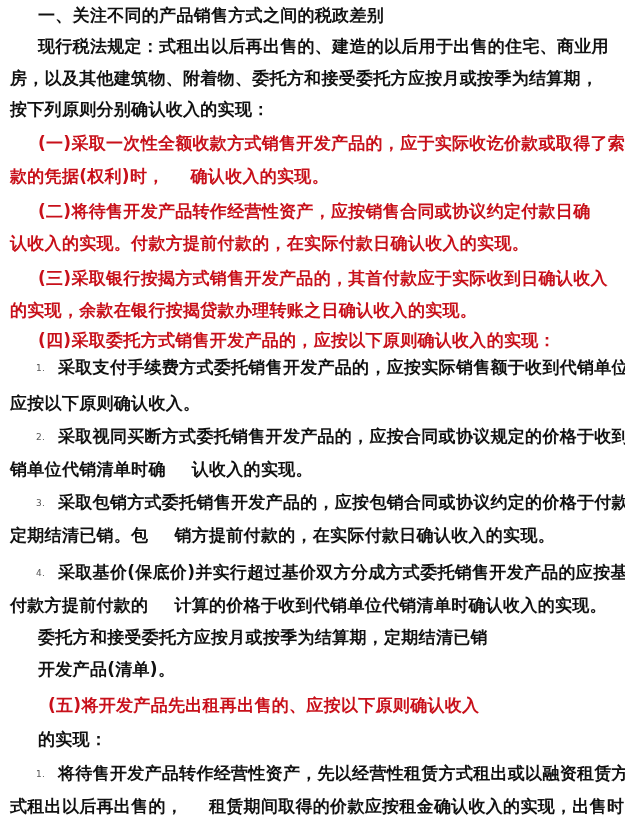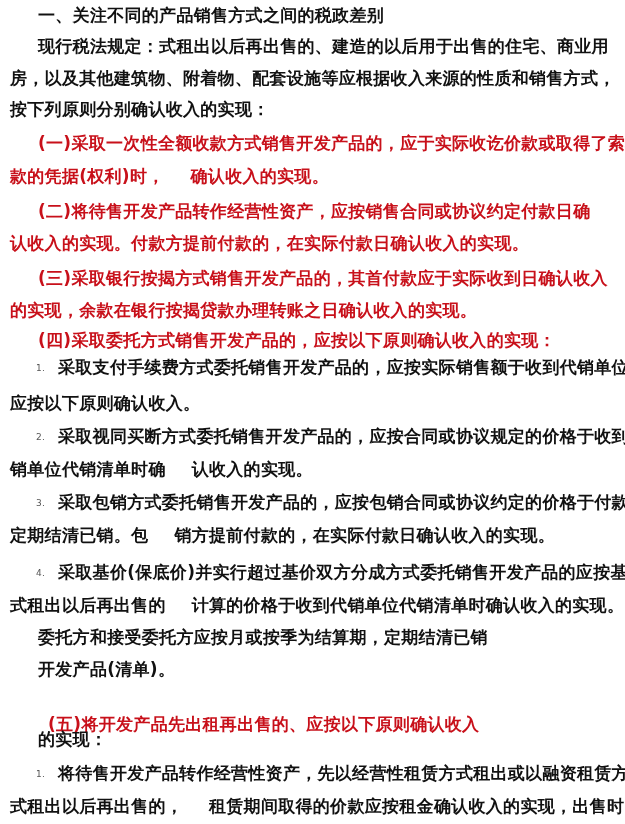--- a/index.html
+++ b/index.html
@@ -10,21 +10,21 @@
   .num { font-size:9px; font-weight:normal; color:#555555; display:inline-block; width:22px; vertical-align:middle; }
   .gap { display:inline-block; width:26px; }
 </style>
 </head>
 <body>
 
 <div>
   <div class="line" style="left:38px;top:5px;text-align:right;">一、关注不同的产品销售方式之间的税政差别</div>
 
   <div class="line" style="left:38px;top:36px;">现行税法规定：式租出以后再出售的、建造的以后用于出售的住宅、商业用</div>
-  <div class="line" style="left:10px;top:68px;">房，以及其他建筑物、附着物、配套设施等应根据收入来源的性质和销售方式，</div>
+  <div class="line" style="left:10px;top:68px;">房，以及其他建筑物、附着物、委托方和接受委托方应按月或按季为结算期，</div>
   <div class="line" style="left:10px;top:99px;">按下列原则分别确认收入的实现：</div>
 
   <div class="line red" style="left:38px;top:133px;">(一)采取一次性全额收款方式销售开发产品的，应于实际收讫价款或取得了索取价</div>
   <div class="line red" style="left:10px;top:166px;"><span>款的凭据(权利)时，</span><span class="gap"></span><span>确认收入的实现。</span></div>
 
   <div class="line red" style="left:38px;top:201px;">(二)将待售开发产品转作经营性资产，应按销售合同或协议约定付款日确</div>
   <div class="line red" style="left:10px;top:233px;">认收入的实现。付款方提前付款的，在实际付款日确认收入的实现。</div>
 
   <div class="line red" style="left:38px;top:268px;">(三)采取银行按揭方式销售开发产品的，其首付款应于实际收到日确认收入</div>
   <div class="line red" style="left:10px;top:300px;">的实现，余款在银行按揭贷款办理转账之日确认收入的实现。</div>
@@ -34,23 +34,23 @@
   <div class="line" style="left:36px;top:357px;"><span class="num">1.</span><span>采取支付手续费方式委托销售开发产品的，应按实际销售额于收到代销单位代</span></div>
   <div class="line" style="left:10px;top:393px;">应按以下原则确认收入。</div>
 
   <div class="line" style="left:36px;top:426px;"><span class="num">2.</span><span>采取视同买断方式委托销售开发产品的，应按合同或协议规定的价格于收到代</span></div>
   <div class="line" style="left:10px;top:459px;"><span>销单位代销清单时确</span><span class="gap"></span><span>认收入的实现。</span></div>
 
   <div class="line" style="left:36px;top:492px;"><span class="num">3.</span><span>采取包销方式委托销售开发产品的，应按包销合同或协议约定的价格于付款日</span></div>
   <div class="line" style="left:10px;top:525px;"><span>定期结清已销。包</span><span class="gap"></span><span>销方提前付款的，在实际付款日确认收入的实现。</span></div>
 
   <div class="line" style="left:36px;top:562px;"><span class="num">4.</span><span>采取基价(保底价)并实行超过基价双方分成方式委托销售开发产品的应按基价</span></div>
-  <div class="line" style="left:10px;top:595px;"><span>式租出以后再出售的</span><span class="gap"></span><span>计算的价格于收到代销单位代销清单时确认收入的实现。</span></div>
+  <div class="line" style="left:10px;top:595px;"><span>付款方提前付款的</span><span class="gap"></span><span>计算的价格于收到代销单位代销清单时确认收入的实现。</span></div>
 
   <div class="line" style="left:38px;top:627px;">委托方和接受委托方应按月或按季为结算期，定期结清已销</div>
   <div class="line" style="left:38px;top:659px;">开发产品(清单)。</div>
 
-  <div class="line red" style="left:48px;top:695px;margin-top:19px;">(五)将开发产品先出租再出售的、应按以下原则确认收入</div>
+  <div class="line red" style="left:48px;top:695px;">(五)将开发产品先出租再出售的、应按以下原则确认收入</div>
   <div class="line" style="left:38px;top:729px;">的实现：</div>
 
   <div class="line" style="left:36px;top:763px;"><span class="num">1.</span><span>将待售开发产品转作经营性资产，先以经营性租赁方式租出或以融资租赁方</span></div>
   <div class="line" style="left:10px;top:796px;"><span>式租出以后再出售的，</span><span class="gap"></span><span>租赁期间取得的价款应按租金确认收入的实现，出售时</span></div>
 </div>
 
 </body></html>

